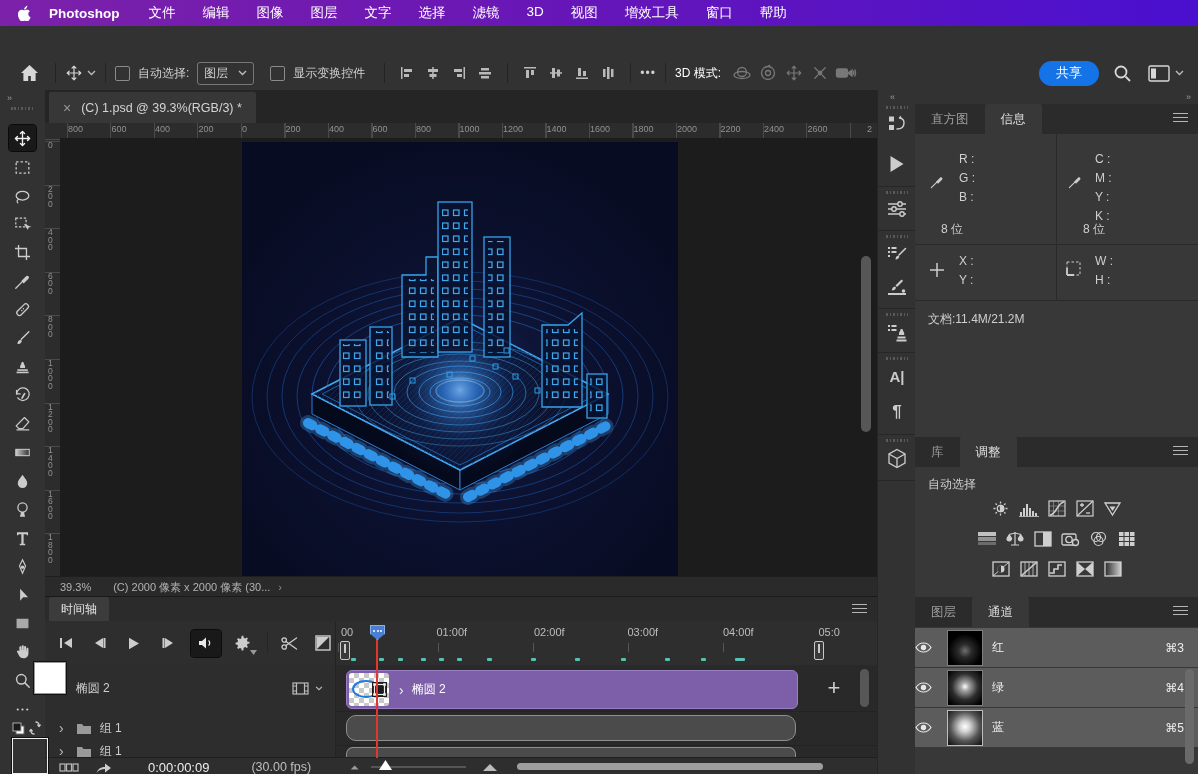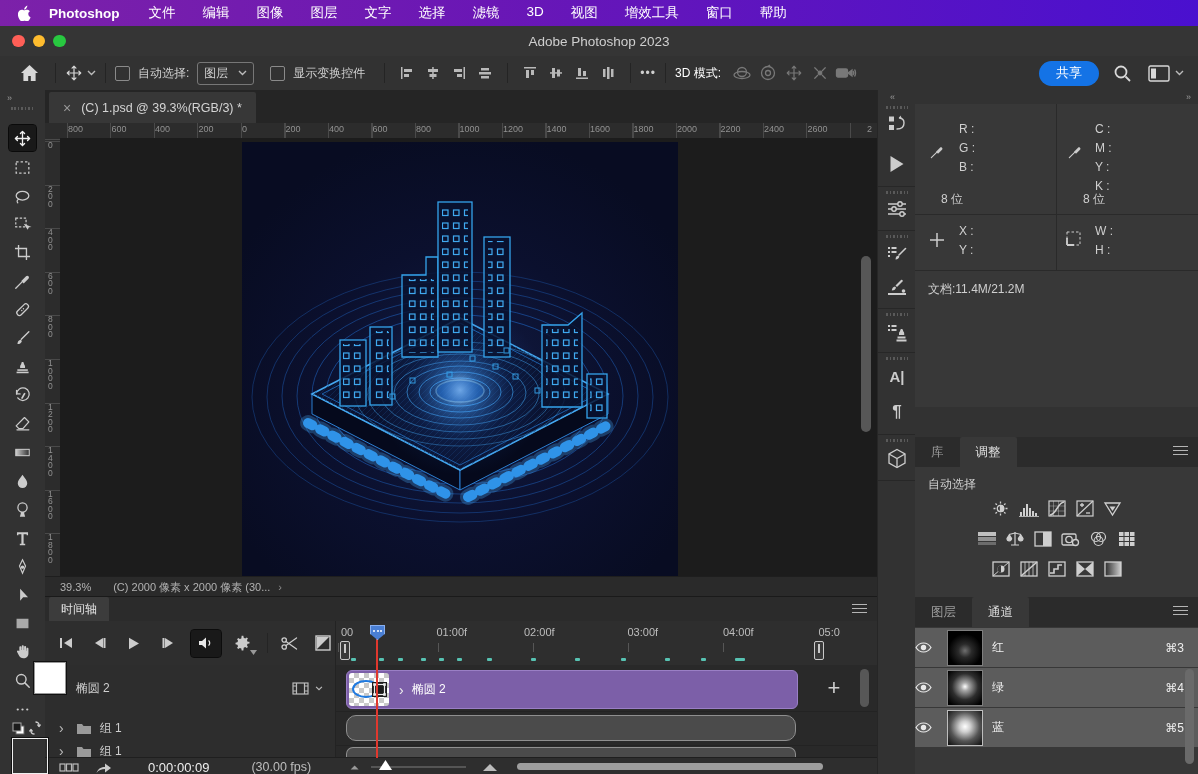--- a/index.html
+++ b/index.html
@@ -122,28 +122,20 @@
         <span class="mitem">选择</span>
         <span class="mitem">滤镜</span>
         <span class="mitem">3D</span>
         <span class="mitem">视图</span>
         <span class="mitem">增效工具</span>
         <span class="mitem">窗口</span>
         <span class="mitem">帮助</span>
       </div>
   </div>
 
-  <div id="titlebar">
-    <div class="lights">
-      <span class="light" style="background:#ff5f57"></span>
-      <span class="light" style="background:#febc2e"></span>
-      <span class="light" style="background:#28c840"></span>
-    </div>
-    <span>Adobe Photoshop 2023</span>
-  </div>
 
   <div id="optionsbar">
     <span class="icon" style="margin-left:20px">
       <svg width="19" height="18" viewBox="0 0 19 18">
           <path fill="#d8d8d8" d="M9.5 1 1 9h2.4v8h4.8v-5h2.6v5h4.8V9H18z"></path>
         </svg>
     </span>
     <span class="vsep" style="margin-left:16px"></span>
     <span class="icon">
       <svg width="18" height="18" viewBox="0 0 24 24" fill="none" stroke="#d8d8d8" stroke-width="1.6" stroke-linecap="round" stroke-linejoin="round">
@@ -625,21 +617,21 @@
             <svg width="16" height="16" viewBox="0 0 16 16">
               <rect x="1" y="1" width="14" height="14" fill="none" stroke="#ccc" stroke-width="1.4"></rect>
               <path d="M2 2h12L2 14z" fill="#ccc"></path>
             </svg>
           </span>
       </div>
       <div id="tl-rulerpane">
         <div id="tlrule">
             <span class="tnum" style="left: 5px;">00</span>
             <span class="tnum" style="left: 100.5px;">01:00f</span>
-            <span class="tnum" style="left: 188px;">02:00f</span>
+            <span class="tnum" style="left: 198px;">02:00f</span>
             <span class="tnum" style="left: 291.5px;">03:00f</span>
             <span class="tnum" style="left: 387px;">04:00f</span>
             <span class="tnum" style="left: 482.5px;">05:0</span>
           </div>
         <div class="tmaj" style="left:2px"></div>
           <div class="tmaj" style="left:102px"></div>
         <div class="tmaj" style="left:197px"></div>
           <div class="tmaj" style="left:292px"></div>
         <div class="tmaj" style="left:387px"></div>
           <div class="tmaj" style="left:481px"></div>
@@ -844,20 +836,25 @@
           <path d="M2 6l8 4.5L18 6M10 10.5V19.5"></path>
         </svg>
       </div>
     <div class="stripsep" style="top:390px"></div>
   </div>
 
   <div id="panels">
     <div class="tiny" style="position:absolute;right:6px;top:2px;z-index:5">»</div>
 
     <div style="position:absolute;left:0;top:14px;width:283px;height:333px">
+      <div class="ptabbar">
+        <div class="ptab">直方图</div>
+        <div class="ptab active">信息</div>
+        <div class="pmenu"></div>
+      </div>
       <div class="pbody" style="height:303px">
         <span class="icon" style="position:absolute;left:14px;top:40px">
             <svg width="16" height="16" viewBox="0 0 24 24">
               <path d="M3.5 20.5l8-8" stroke="#ccc" stroke-width="1.7" fill="none" stroke-linecap="round"></path>
               <path d="M11 12l2.5 2.5 6-6c.9-.9.9-2.1 0-3s-2.1-.9-3 0l-6 6z" fill="#ccc"></path>
             </svg>
           </span>
         <div style="position:absolute;left:44px;top:16px">
             <div class="ilabel">R :</div>
             <div class="ilabel">G :</div>

